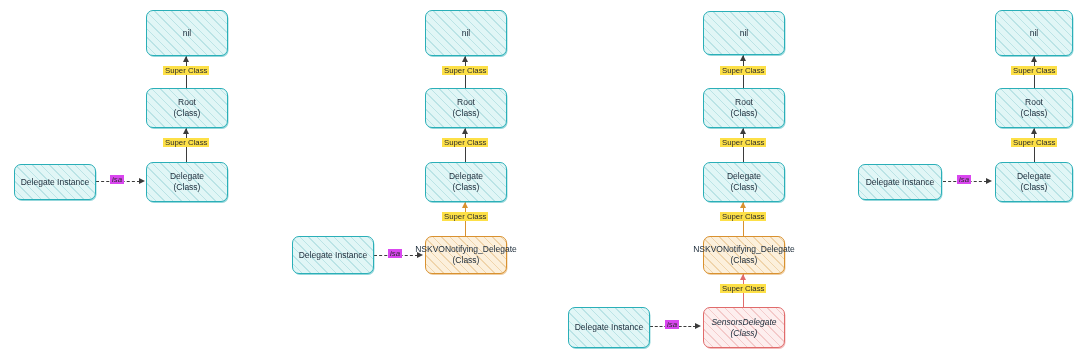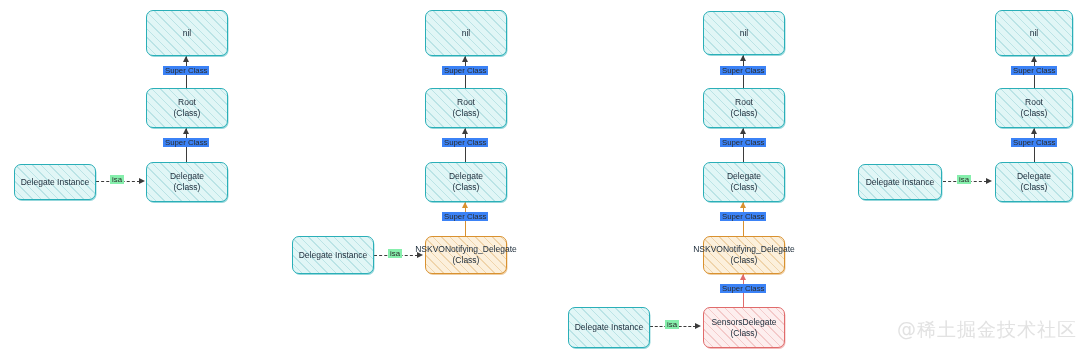--- a/index.html
+++ b/index.html
@@ -60,20 +60,21 @@
   .n-red{
     border:1.3px solid #e06b6b;
     background-color:#fdeeee;
     background-image:repeating-linear-gradient(
         45deg,
         rgba(222,120,120,.3) 0px,
         rgba(222,120,120,.3) 1px,
         rgba(255,255,255,0) 1px,
         rgba(255,255,255,0) 6px);
     box-shadow:1px 1.5px 0 -0.5px rgba(224,107,107,.45);
+    font-style:italic;
   }
 
   
   .node.wide-label .l1{
     position:relative;
     margin-left:-6px;
     margin-right:-6px;
   }
 
   
@@ -85,45 +86,46 @@
   .arrowhead{position:absolute;width:0;height:0;z-index:2;
     border-left:3.5px solid transparent;border-right:3.5px solid transparent;}
   .arrowhead.c-dark{border-bottom:6px solid #3b3b3b;}
   .arrowhead.c-orange{border-bottom:6px solid #d9912f;}
   .arrowhead.c-red{border-bottom:6px solid #e06b6b;}
 
   .edge-label{
     position:absolute;
     font-size:7.8px;
     color:#2b2b2b;
-    background:#3b82f6;
+    background:#fde047;
     padding:0 2px;
     white-space:nowrap;
     z-index:4;
   }
 
   
   .hline{
     position:absolute;height:0;z-index:1;
     border-top:1.1px dashed #3b3b3b;
   }
   .arrowright{
     position:absolute;width:0;height:0;z-index:2;
     border-top:3.5px solid transparent;
     border-bottom:3.5px solid transparent;
     border-left:6px solid #3b3b3b;
   }
   .isa-label{
     position:absolute;
     font-size:7.8px;
     color:#2b2b2b;
-    background:#86efac;
+    background:#d946ef;
     padding:0 2px;
     white-space:nowrap;
     z-index:4;
+    font-style:italic;
   }
 
   .watermark{
     position:absolute;
     font-size:19px;
     color:#e2e2e2;
     letter-spacing:1px;
     white-space:nowrap;
     font-family:"DejaVu Sans",sans-serif;
     z-index:5;
@@ -259,15 +261,14 @@
     <span class="l2">(Class)</span>
   </div>
   <div class="node n-teal" style="left:995px;top:162px;width:78px;height:40px;">
     <span class="l1">Delegate</span>
     <span class="l2">(Class)</span>
   </div>
   <div class="node n-teal" style="left:858px;top:164px;width:84px;height:36px;">
     <span class="l1">Delegate Instance</span>
   </div>
 
-  <div class="watermark" style="left:897px;top:317px;">@稀土掘金技术社区</div>
 
 </div>
 
 </body></html>

